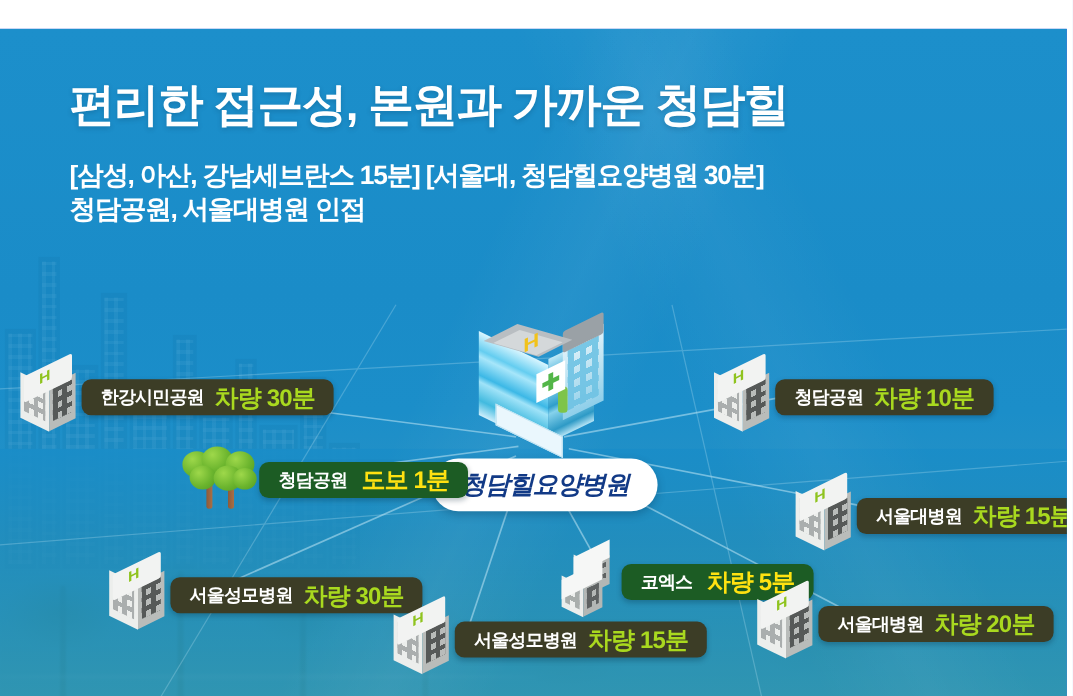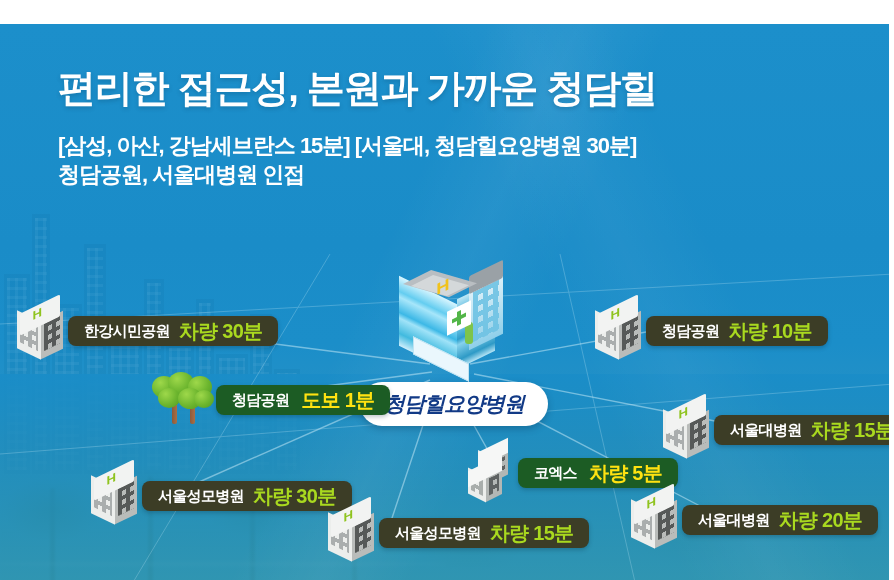--- a/index.html
+++ b/index.html
@@ -515,21 +515,21 @@
         <div class="face-r"></div>
         <div class="top"></div>
       <div class="heli">H</div>
     </div>
     <div class="pill olive">
       <span class="place">서울성모병원</span>
       <span class="time">차량 15분</span>
     </div>
   </div>
 
-  <div class="node" style="left:464px; top:418px;">
+  <div class="node" style="left:464px; top:430px;">
     <div class="coex">
       <div class="tier t-l upper-l"></div>
       <div class="tier t-r upper-r"></div>
       <div class="tier t-t upper-t"></div>
       <div class="tier t-l lower-l"></div>
       <div class="tier t-r lower-r"></div>
       <div class="tier t-t lower-t"></div>
     </div>
     <div class="pill green">
       <span class="place">코엑스</span>

